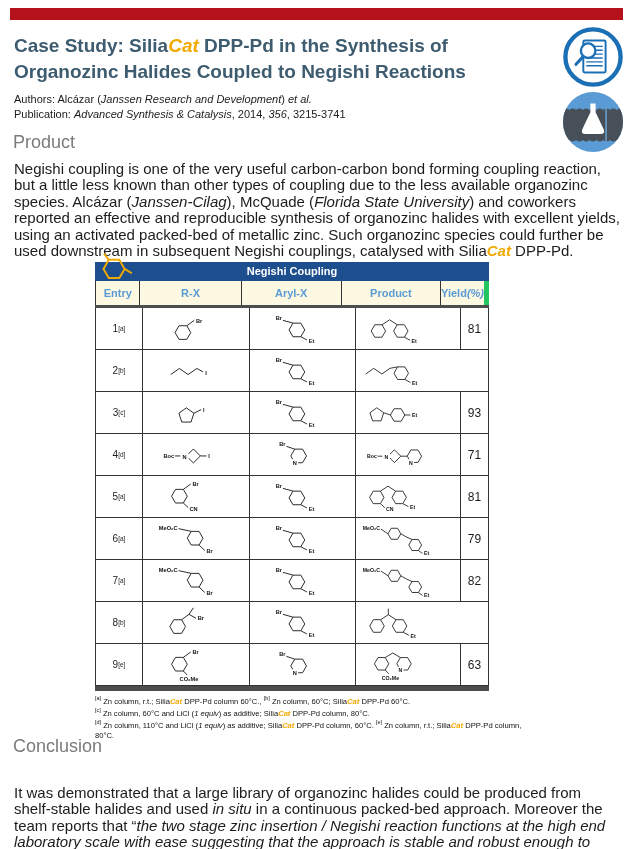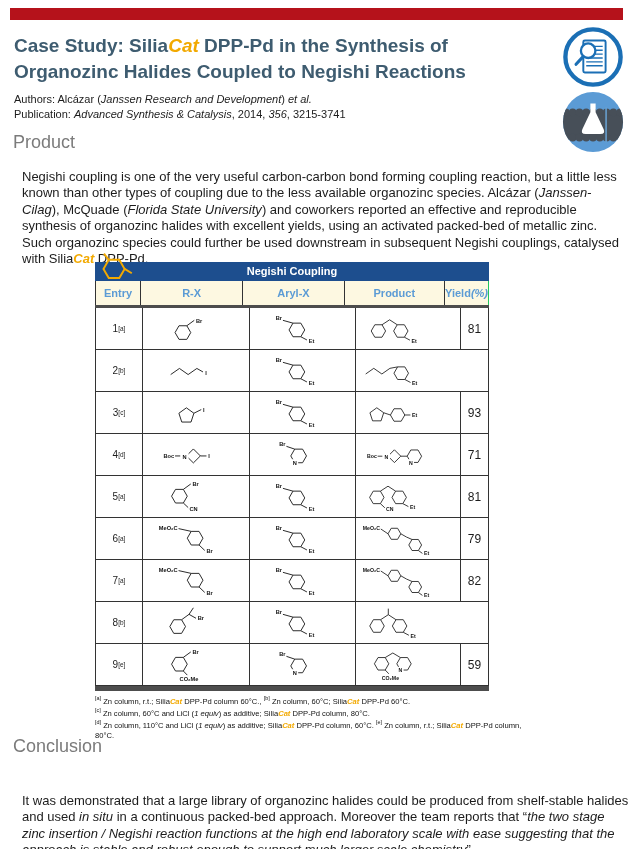--- a/index.html
+++ b/index.html
@@ -8,32 +8,32 @@
   .redbar{position:absolute;left:10px;top:8px;width:613px;height:12px;background:#b5121b;}
   .title{position:absolute;left:14px;top:33px;margin:0;font-size:19px;line-height:25.5px;
          font-weight:700;color:#3e5c70;}
   .meta{position:absolute;left:14px;font-size:11px;line-height:15px;color:#1c1c1c;}
   .authors{top:92px;} .pub{top:107px;}
   .badge{position:absolute;width:62px;height:62px;}
   .badge svg{width:100%;height:100%;}
   .badge1{left:562px;top:26px;} .badge2{left:562px;top:91px;}
   .sect{position:absolute;left:13px;margin:0;font-size:18px;font-weight:400;color:#7b7b7b;}
   .overview-h{top:132px;} .concl-h{top:736px;}
-  .body{position:absolute;left:14px;width:607px;margin:8px;font-size:13px;line-height:16.4px;}
+  .body{position:absolute;left:14px;width:607px;margin:0;font-size:15px;line-height:16.4px;}
   .overview-p{top:161px;} .concl-p{top:785px;}
   .r-i{font-style:italic;} .r-b{font-weight:400;}
   .r-cat{color:#f2a900;font-style:italic;font-weight:700;}
   .r-sup{vertical-align:super;font-size:0.72em;}
   .ntable{position:absolute;left:95px;top:262px;width:394px;}
   .tbar{height:19px;background:#1d4e8e;color:#fff;font-weight:700;font-size:11px;
         text-align:center;line-height:19px;position:relative;}
   .hexlogo{position:absolute;left:-4px;top:-11px;width:48px;height:32px;}
   .hexlogo svg{width:100%;height:100%;}
   .thead{display:flex;background:#fdf8e1;height:24px;border-left:1px solid #333;
-         border-right:1px solid #22c55e;box-sizing:border-box;}
+         border-right:5px solid #22c55e;box-sizing:border-box;}
   .thead .c{display:flex;align-items:center;justify-content:center;font-weight:700;
             color:#5b9bd5;font-size:11px;border-right:1px solid #333;box-sizing:border-box;}
   .thead .c:last-child{border-right:none;}
   .c0{width:47px;} .c1{width:107px;} .c2{width:106px;} .c3{width:105px;} .c4{flex:1;}
   .tthick{height:3px;background:#4d4d4d;} .tbot{height:5px;}
   .trow{display:flex;height:42px;background:#fff;border-left:1px solid #333;
         border-right:1px solid #333;border-bottom:1px solid #333;box-sizing:border-box;}
   .trow .c{display:flex;align-items:center;justify-content:center;
            border-right:1px solid #333;box-sizing:border-box;}
   .trow .c:last-child{border-right:none;}
@@ -409,21 +409,21 @@
               <polygon points="41.0,21.0 36.5,28.8 27.5,28.8 23.0,21.0 27.5,13.2 36.5,13.2"></polygon>
               <line x1="36.5" y1="13.2" x2="46" y2="7.5"></line>
               <line x1="46" y1="7.5" x2="55.5" y2="13.2"></line>
               <polygon points="69.0,21.0 64.5,28.8 55.5,28.8 51.0,21.0 55.5,13.2 64.5,13.2"></polygon>
               <rect x="51.5" y="24.8" width="8" height="8"></rect>
               <text x="55.5" y="31.5" text-anchor="middle">N</text>
               <line x1="36.5" y1="28.8" x2="41" y2="33.5"></line>
               <text x="43" y="41" text-anchor="middle">CO₂Me</text>
             </svg>
           </div>
-          <div class="c c4 yield">59</div>
+          <div class="c c4 yield">63</div>
         </div>
       </div>
     <div class="tthick tbot"></div>
     <div class="footnotes">
         <div><span class="r-sup">[a]</span><span> Zn column, r.t.; Silia</span><span class="r-cat">Cat</span><span> DPP-Pd column 60°C., </span><span class="r-sup">[b]</span><span> Zn column, 60°C; Silia</span><span class="r-cat">Cat</span><span> DPP-Pd 60°C.</span></div>
         <div><span class="r-sup">[c]</span><span> Zn column, 60°C and LiCl (</span><span class="r-i">1 equiv</span><span>) as additive; Silia</span><span class="r-cat">Cat</span><span> DPP-Pd column, 80°C.</span></div>
         <div><span class="r-sup">[d]</span><span> Zn column, 110°C and LiCl (</span><span class="r-i">1 equiv</span><span>) as additive; Silia</span><span class="r-cat">Cat</span><span> DPP-Pd column, 60°C. </span><span class="r-sup">[e]</span><span> Zn column, r.t.; Silia</span><span class="r-cat">Cat</span><span> DPP-Pd column, 80°C.</span></div>
       </div>
   </div>
 

